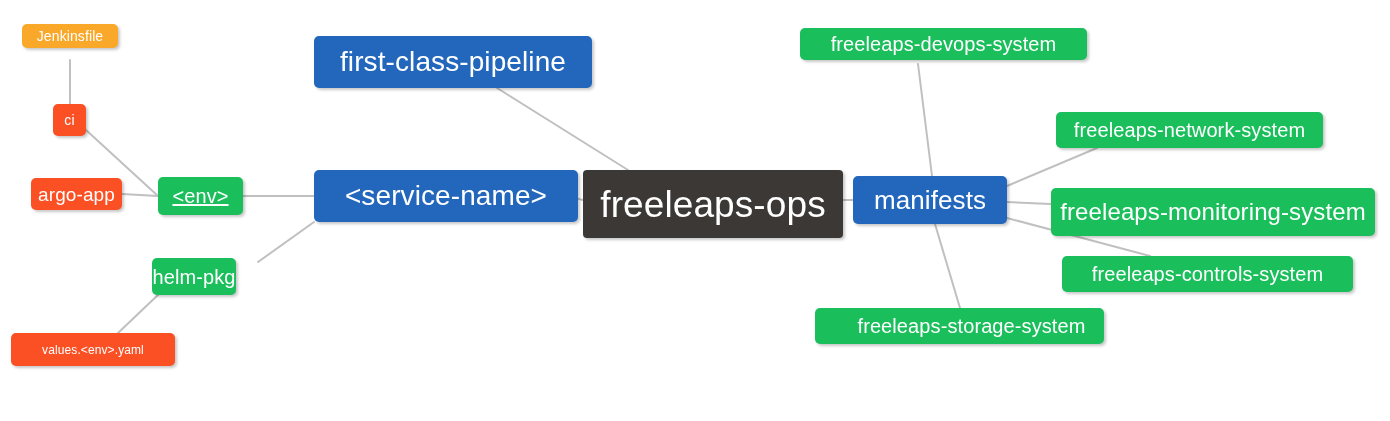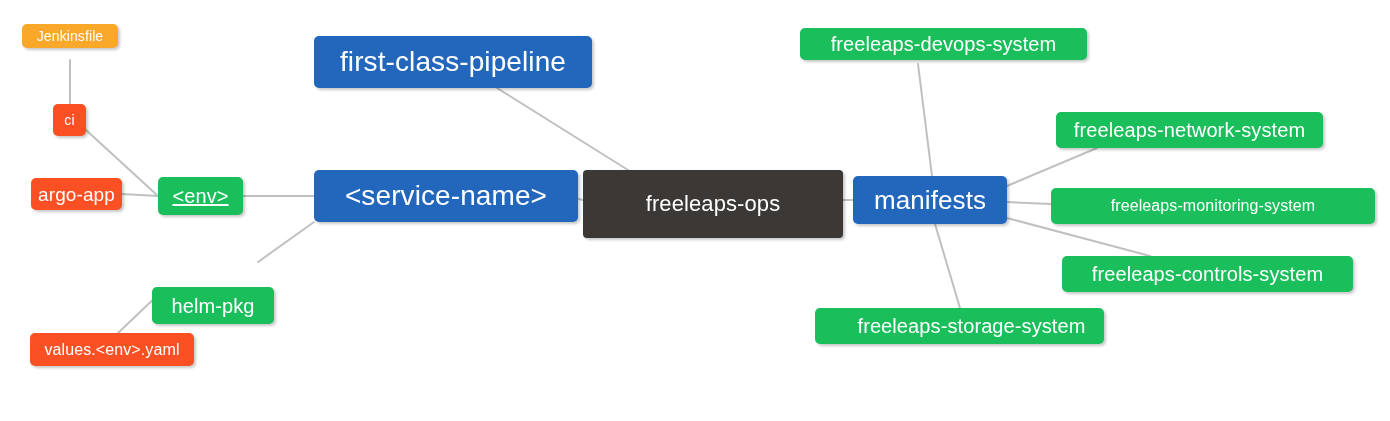--- a/index.html
+++ b/index.html
@@ -67,25 +67,25 @@
       <line x1="1007" y1="186" x2="1097" y2="148" stroke="#c0c0c0" stroke-width="2" stroke-linecap="round"></line>
       <line x1="1007" y1="202" x2="1051" y2="204" stroke="#c0c0c0" stroke-width="2" stroke-linecap="round"></line>
       <line x1="1007" y1="218" x2="1150" y2="256" stroke="#c0c0c0" stroke-width="2" stroke-linecap="round"></line>
       <line x1="935" y1="224" x2="960" y2="308" stroke="#c0c0c0" stroke-width="2" stroke-linecap="round"></line>
     </svg>
   <div id="node-layer">
       <div class="node node-orange" style="left: 22px; top: 24px; width: 96px; height: 24px; font-size: 14px;">Jenkinsfile</div>
       <div class="node node-red" style="left: 53px; top: 104px; width: 33px; height: 32px; font-size: 14px;">ci</div>
       <div class="node node-red" style="left: 31px; top: 178px; width: 91px; height: 32px; font-size: 19px; text-align: right;">argo-app</div>
       <div class="node node-green" style="left: 158px; top: 177px; width: 85px; height: 38px; font-size: 20px; text-decoration: underline;">&lt;env&gt;</div>
-      <div class="node node-green" style="left: 152px; top: 258px; width: 122px; height: 37px; font-size: 20px; margin-top: 29px;">helm-pkg</div>
-      <div class="node node-red" style="left: 11px; top: 333px; width: 164px; height: 33px; font-size: 16px; margin-left: 19px;">values.&lt;env&gt;.yaml</div>
+      <div class="node node-green" style="left: 152px; top: 258px; width: 84px; height: 37px; font-size: 20px;">helm-pkg</div>
+      <div class="node node-red" style="left: 11px; top: 333px; width: 164px; height: 33px; font-size: 12px;">values.&lt;env&gt;.yaml</div>
       <div class="node node-blue" style="left: 314px; top: 36px; width: 278px; height: 52px; font-size: 28px;">first-class-pipeline</div>
       <div class="node node-blue" style="left: 314px; top: 170px; width: 264px; height: 52px; font-size: 28px;">&lt;service-name&gt;</div>
-      <div class="node node-root" style="left: 583px; top: 170px; width: 260px; height: 68px; font-size: 22px;">freeleaps-ops</div>
+      <div class="node node-root" style="left: 583px; top: 170px; width: 260px; height: 68px; font-size: 37px;">freeleaps-ops</div>
       <div class="node node-blue" style="left: 853px; top: 176px; width: 154px; height: 48px; font-size: 26px;">manifests</div>
       <div class="node node-green" style="left: 800px; top: 28px; width: 287px; height: 32px; font-size: 20px;">freeleaps-devops-system</div>
       <div class="node node-green" style="left: 1056px; top: 112px; width: 267px; height: 36px; font-size: 20px;">freeleaps-network-system</div>
-      <div class="node node-green" style="left: 1051px; top: 188px; width: 324px; height: 36px; font-size: 16px;">freeleaps-monitoring-system</div>
+      <div class="node node-green" style="left: 1051px; top: 188px; width: 324px; height: 48px; font-size: 24px;">freeleaps-monitoring-system</div>
       <div class="node node-green" style="left: 1062px; top: 256px; width: 291px; height: 36px; font-size: 20px;">freeleaps-controls-system</div>
       <div class="node node-green" style="left: 815px; top: 308px; width: 289px; height: 36px; font-size: 20px; padding-left: 24px;">freeleaps-storage-system</div>
     </div>
 </div>
 
 </body></html>

